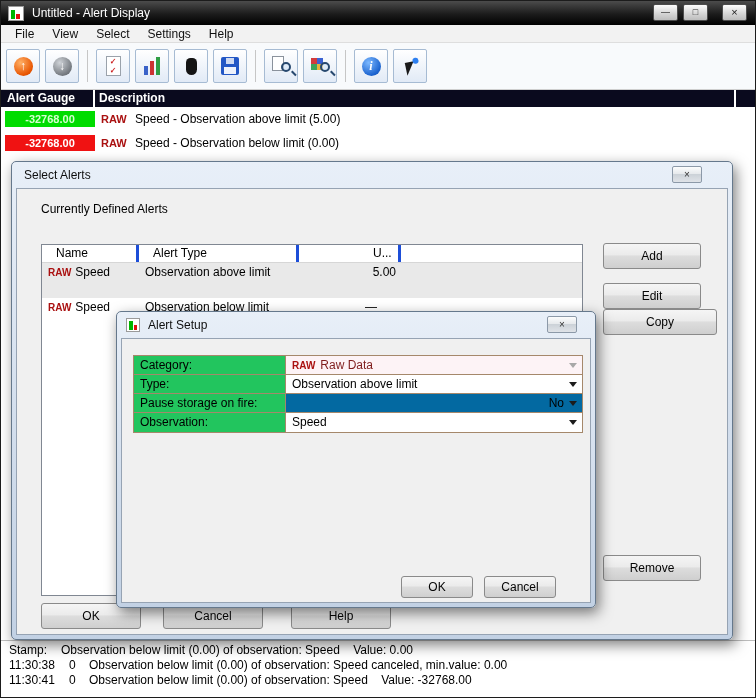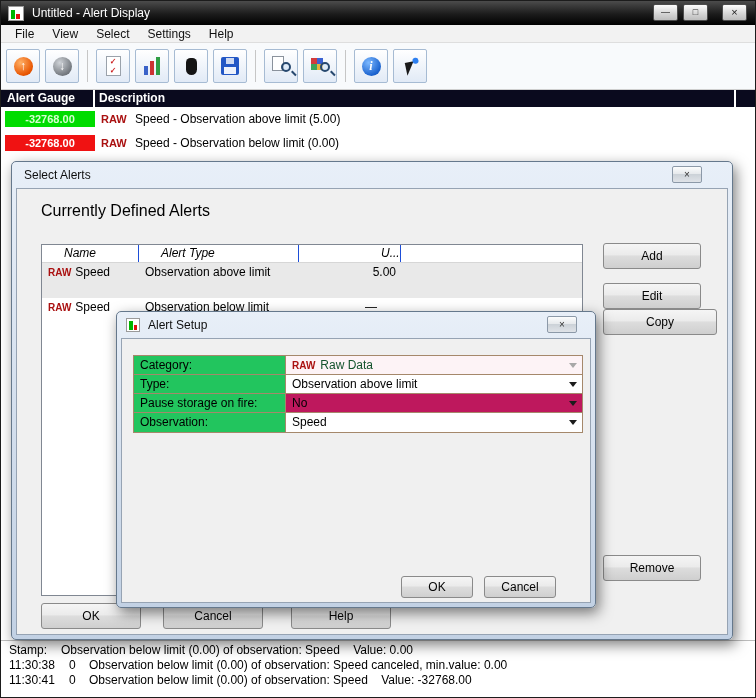--- a/index.html
+++ b/index.html
@@ -99,24 +99,24 @@
     border:1px solid #8c99a8; border-radius:2px; font-size:10px; color:#333;
     display:flex; align-items:center; justify-content:center; }
   .dlg-client { position:absolute; left:4px; right:4px; top:26px; bottom:4px; background:#f0f0f0; border:1px solid #96a3b3; }
 
   .dlg-select { left:10px; top:160px; width:722px; height:479px; z-index:5; }
   .dlg-select .dlg-close { right:26px; }
   .dlg-setup  { left:115px; top:310px; width:480px; height:297px; z-index:10; }
   .dlg-setup .dlg-close { right:14px; }
   .dlg-setup .gauge-ico { margin-left:5px; width:14px; height:14px; }
 
-  .sa-label { position:absolute; left:24px; top:13px; font-size:16px; }
+  .sa-label { position:absolute; left:24px; top:13px; font-size:12px; }
   .sa-table { position:absolute; left:24px; top:55px; width:542px; height:352px; background:#fff; border:1px solid #808792; }
   .sa-head { display:flex; height:18px; border-bottom:1px solid #d6d6d6; font-size:12px; }
-  .hc { padding-left:22px; line-height:17px; border-right:1px solid #1d4ed8; overflow:hidden; white-space:nowrap;font-style:italic; }
+  .hc { padding-left:14px; line-height:17px; border-right:3px solid #1d4ed8; overflow:hidden; white-space:nowrap; }
   .c-name { width:97px; } .c-type { width:160px; } .c-lower { width:60px;margin-top:44px; } .c-upper { width:42px; }
   .sa-row { display:flex; height:35px; font-size:12px; line-height:19px; }
   .sa-row.shaded { background:#e9e9e9; }
   .rc { padding-left:6px; overflow:hidden; white-space:nowrap; }
   .sa-row .rawtag { font-size:10px; margin-right:4px; }
   .num-r { text-align:right; padding-right:5px; padding-left:0; }
 
   .btn { position:absolute; background:linear-gradient(#f5f5f5,#ebebeb 45%,#dddddd 50%,#cfcfcf);
     border:1px solid #8a8a8a; border-radius:3px; font-size:12px; color:#050505;
     display:flex; align-items:center; justify-content:center; }
@@ -130,23 +130,23 @@
 
   
   .form { position:absolute; left:11px; top:16px; width:450px; border:1px solid #a5886b; background:#fff; }
   .f-row { display:flex; height:19px; border-bottom:1px solid #a5886b; font-size:12px; }
   .f-row:last-child { border-bottom:none; }
   .f-label { width:152px; background:#22c55e; border-right:1px solid #a5886b; line-height:18px; padding-left:6px;
     overflow:hidden; white-space:nowrap; }
   .f-value { flex:1; position:relative; background:#fff; line-height:18px; padding-left:6px; padding-right:18px;
     overflow:hidden; white-space:nowrap; }
   .f-v0 { background:#fdf3f6; }
-  .f-v2 { background:#be185d; }
+  .f-v2 { background:#0369a1;text-align:right; }
   .f-value .rawtag { font-size:10px; margin-right:5px; }
-  .muted { color:#14532d; }
+  .muted { color:#7f1d1d; }
   .dd { position:absolute; right:5px; top:7px; width:0; height:0;
     border-left:4px solid transparent; border-right:4px solid transparent; border-top:5px solid #1c1c1c; }
   .dd-dis { border-top-color:#a8a8a8; }
   .s-ok     { left:279px; top:237px; width:72px; height:22px; }
   .s-cancel { left:362px; top:237px; width:72px; height:22px; }
 </style>
 </head>
 <body>
 
 <div id="screen">

